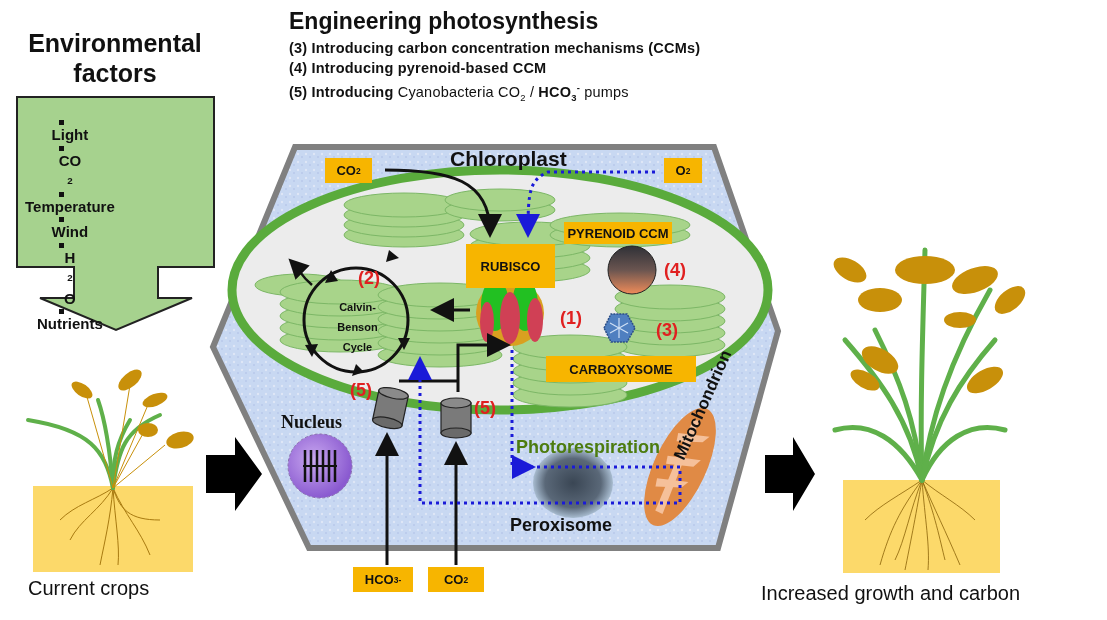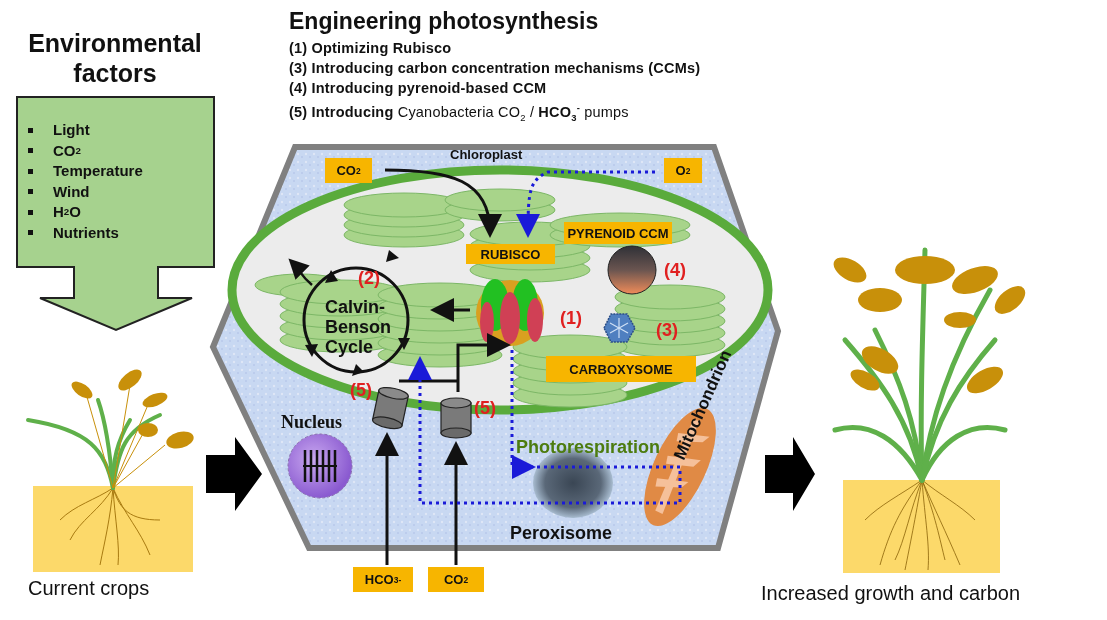--- a/index.html
+++ b/index.html
@@ -2,21 +2,21 @@
 <html><head>
 <meta charset="utf-8">
 <style>
   html, body { margin: 0; padding: 0; background: #ffffff; }
   body { width: 1107px; height: 620px; position: relative; overflow: hidden;
          font-family: "Liberation Sans", sans-serif; color: #111; }
   .abs { position: absolute; }
   .title-env { left: 10px; top: 28px; width: 210px; text-align: center;
                font-size: 25px; font-weight: bold; line-height: 30px; }
   .env-list { left: 25px; top: 120px; font-size: 15px; font-weight: bold; line-height: 20.5px; }
-  .env-list .item { display: flex; align-items: center; }
+  .env-list .item { display: flex; align-items: center; flex-direction: column; }
   .env-list .bullet { width: 5px; height: 5px; background: #111; margin-right: 20px; margin-left: 3px; display: inline-block; }
   .eng-title { left: 289px; top: 8px; font-size: 23px; font-weight: bold; }
   .eng-list { left: 289px; top: 38px; font-size: 14.5px; font-weight: bold; line-height: 20px; letter-spacing: 0.2px; }
   .eng-list .plain { font-weight: normal; }
   .lbl { position: absolute; background: #f7b500; color: #111; font-weight: bold; font-size: 13px;
          display: flex; align-items: center; justify-content: center; }
   .red { color: #e02020; font-weight: bold; font-size: 18px; position: absolute; }
   .org { position: absolute; font-weight: bold; font-size: 19px; color: #111; }
   .caption { position: absolute; font-weight: normal; font-size: 20px; }
   sub, sup { font-size: 65%; }
@@ -301,52 +301,51 @@
       <span>O</span>
     </div>
   <div class="item">
       <span class="bullet"></span>
       <span>Nutrients</span>
     </div>
 </div>
 
 <div class="abs eng-title">Engineering photosynthesis</div>
 <div class="abs eng-list">
-  <div>(1) Optimizing Rubisco</div>
   <div>(3) Introducing carbon concentration mechanisms (CCMs)</div>
   <div>(4) Introducing pyrenoid-based CCM</div>
   <div>
     <span>(5) Introducing</span>
     <span class="plain">Cyanobacteria</span>
     <span class="plain"><span>CO</span><sub>2</sub></span><span class="plain"> / </span><span>HCO</span><sub>3</sub><sup>-</sup>
     <span class="plain">pumps</span>
   </div>
 </div>
 
-<div class="org" style="left:450px; top:147px; font-size:13px;">Chloroplast</div>
+<div class="org" style="left:450px; top:147px; font-size:21px;">Chloroplast</div>
 <div class="org" style="left:281px; top:412px; font-size:18px;font-family:Liberation Serif, serif;">Nucleus</div>
-<div class="org" style="left:510px; top:515px; font-size:18px;margin-top:8px;">Peroxisome</div>
+<div class="org" style="left:510px; top:515px; font-size:18px;">Peroxisome</div>
 <div class="org" style="left:670px; top:455px; font-size:17px; transform: rotate(-66deg); transform-origin: left top; white-space: nowrap;">Mitochondrion</div>
 <div class="org" style="left:516px; top:437px; font-size:18px; color:#4d7c0f;">Photorespiration</div>
 
-<div class="abs" style="left:325px; top:297px; width:65px; font-weight:bold; font-size:18px; line-height:20px;">
+<div class="abs" style="left:325px; top:297px; width:65px; text-align:center; font-weight:bold; font-size:11px; line-height:20px;">
   <div>Calvin-</div>
   <div>Benson</div>
   <div>Cycle</div>
 </div>
 
 <div class="lbl" style="left:325px; top:158px; width:47px; height:25px;">
     <span>CO</span>
     <sub>2</sub>
   </div>
 <div class="lbl" style="left:664px; top:158px; width:38px; height:25px;">
     <span>O</span>
     <sub>2</sub>
   </div>
-<div class="lbl" style="left:466px; top:244px; width:89px; height:20px;">RUBISCO</div>
+<div class="lbl" style="left:466px; top:244px; width:89px; height:44px;">RUBISCO</div>
 <div class="lbl" style="left:564px; top:222px; width:108px; height:22px;">PYRENOID CCM</div>
 <div class="lbl" style="left:546px; top:356px; width:150px; height:26px;text-align:right;">CARBOXYSOME</div>
 <div class="lbl" style="left:353px; top:567px; width:60px; height:25px;">
     <span>HCO</span>
     <sub>3</sub>
     <sup>-</sup>
   </div>
 <div class="lbl" style="left:428px; top:567px; width:56px; height:25px;">
     <span>CO</span>
     <sub>2</sub>

